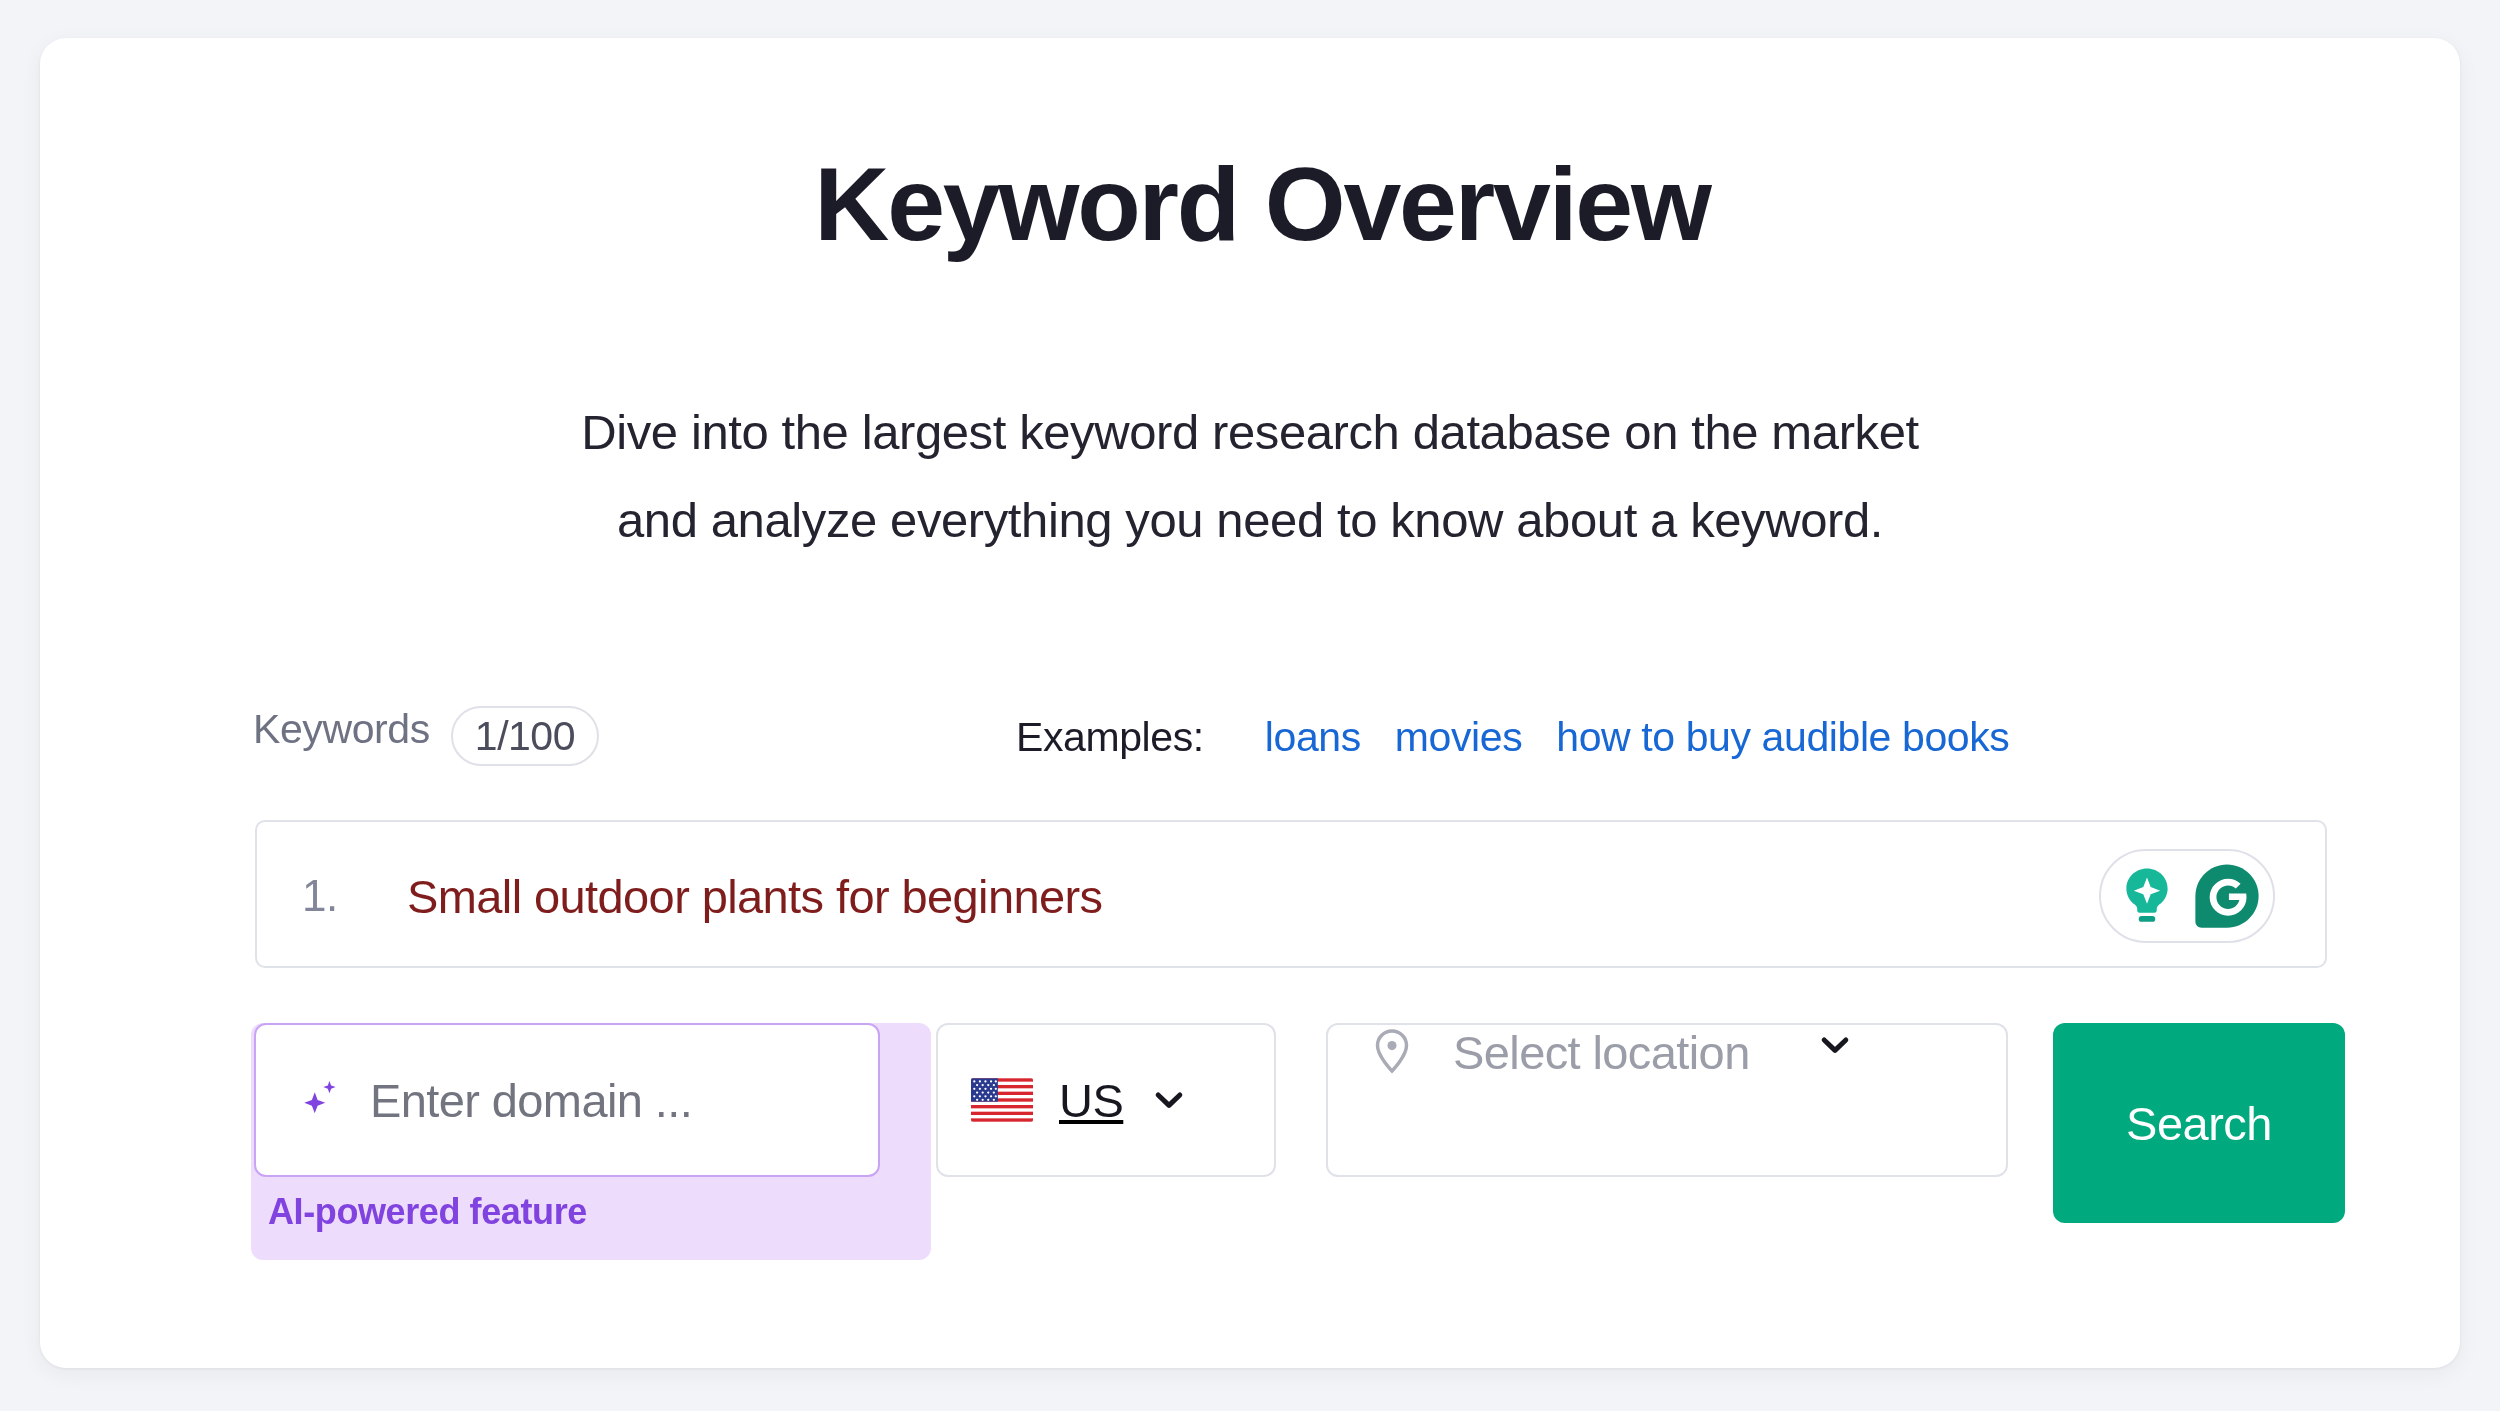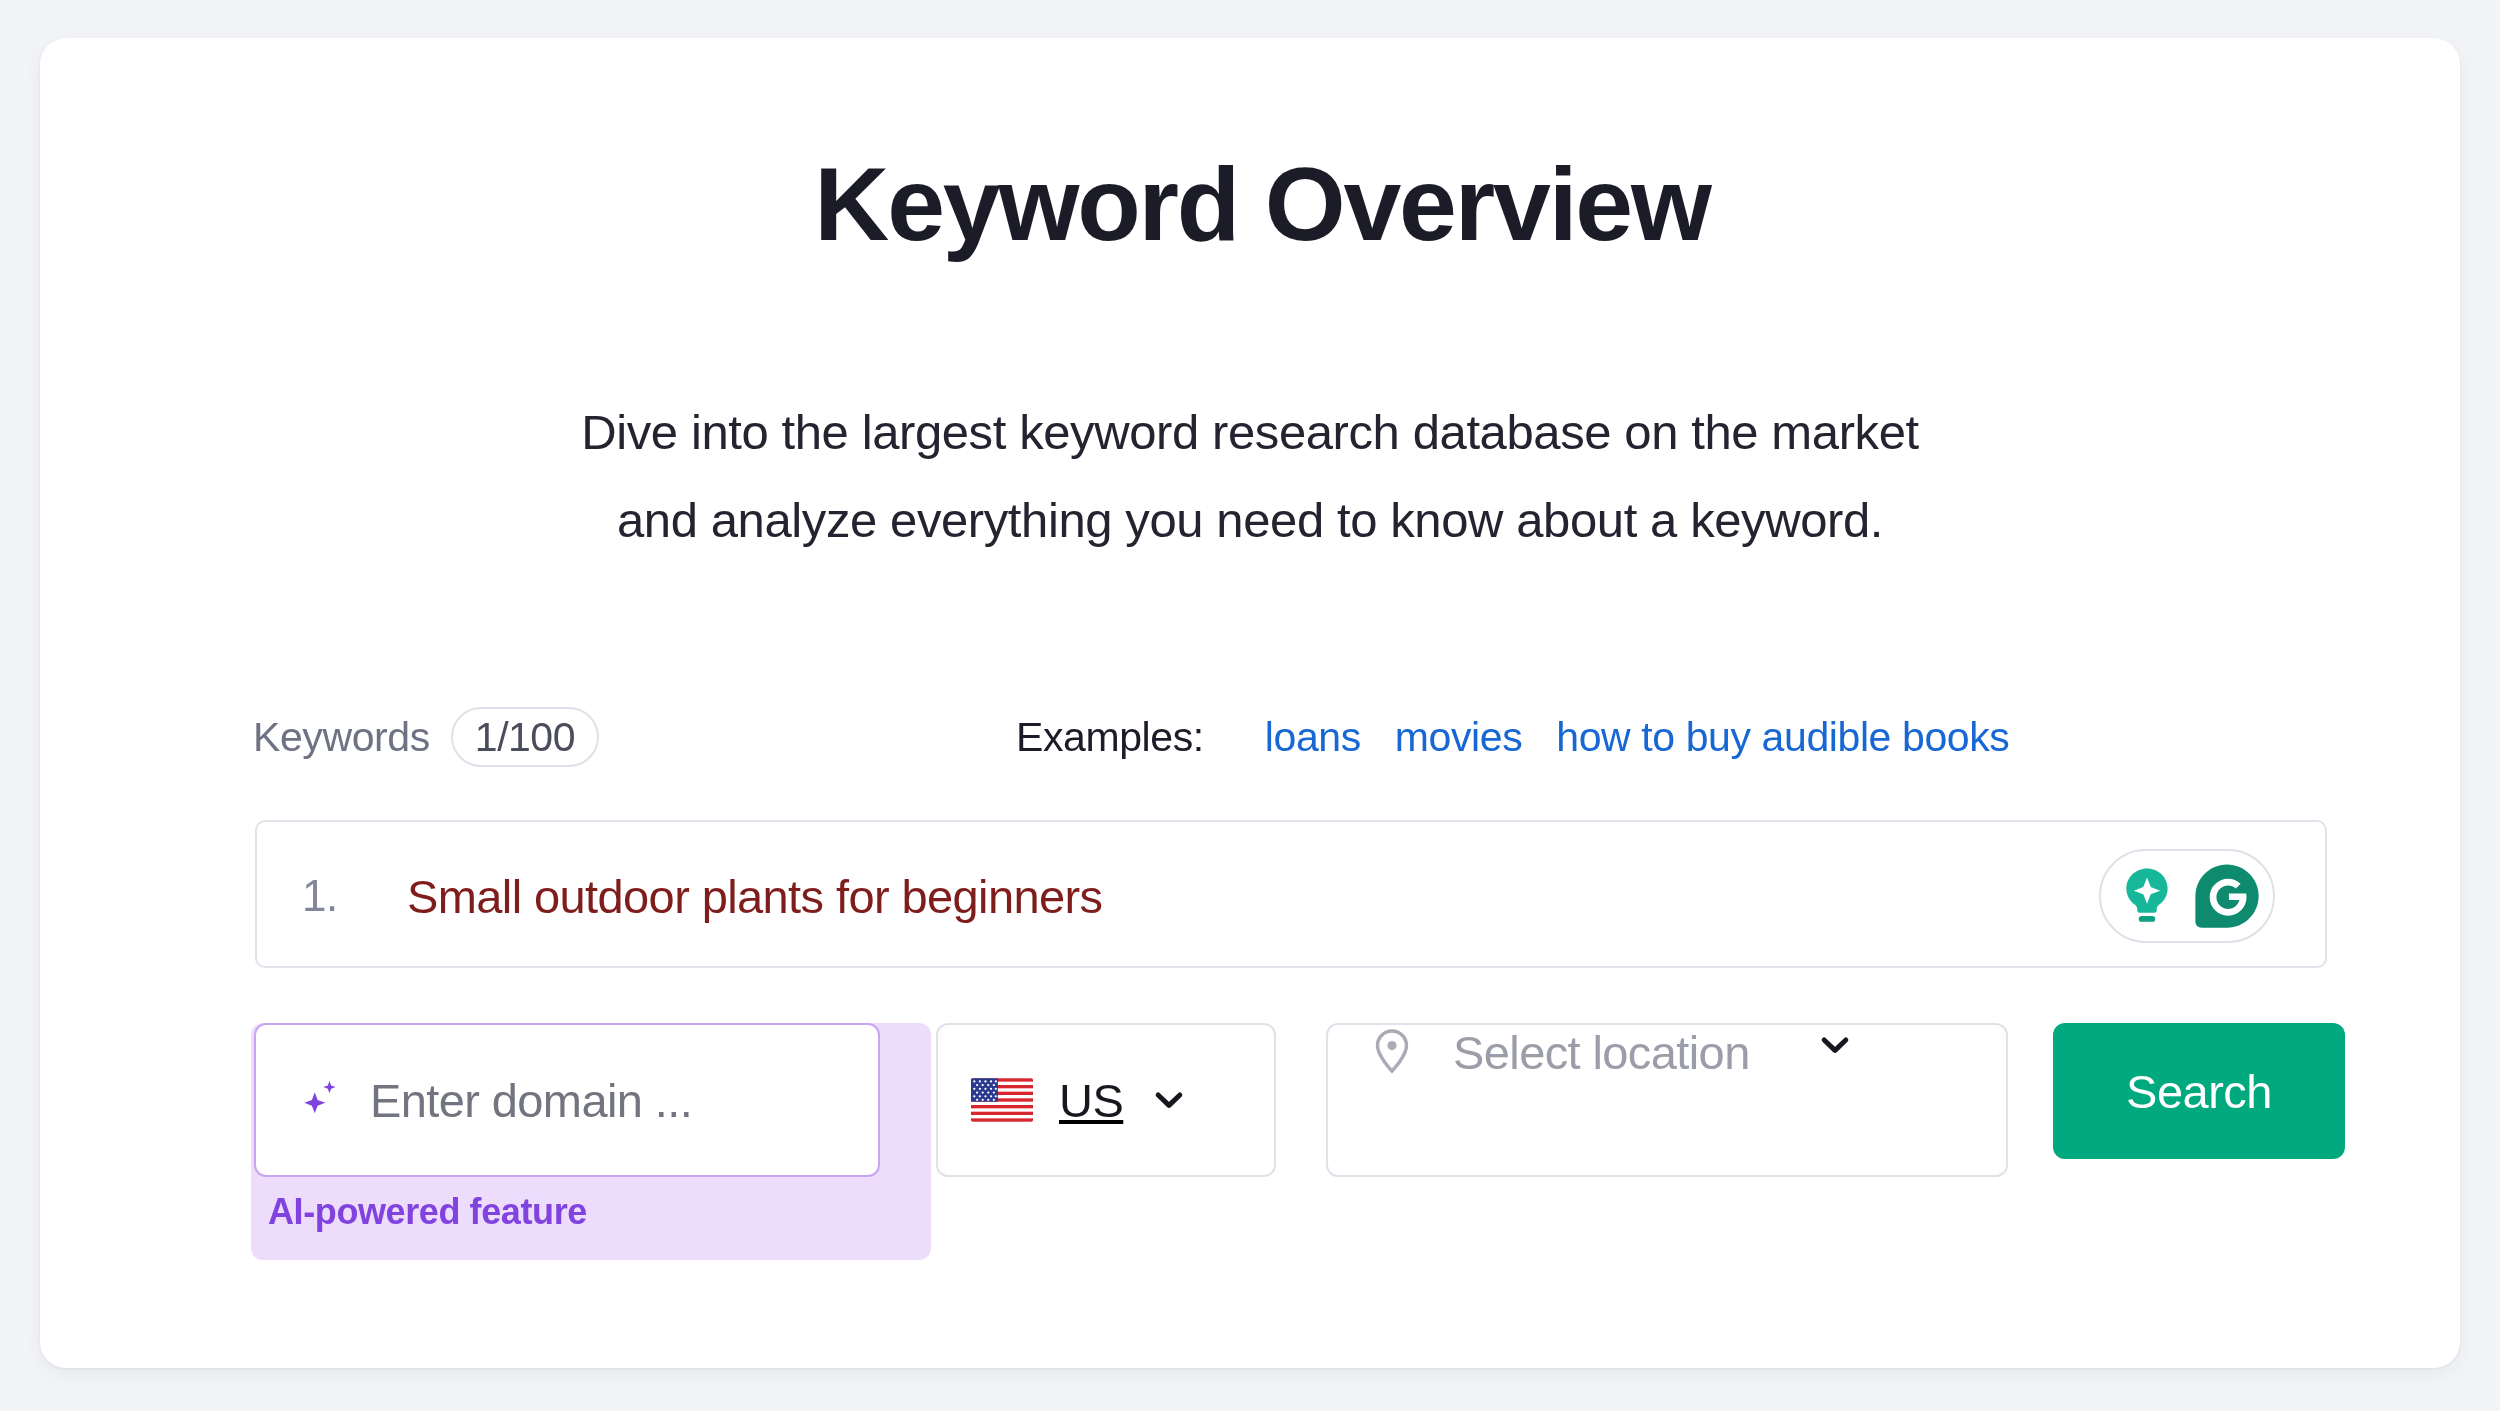--- a/index.html
+++ b/index.html
@@ -68,21 +68,21 @@
     top: 668px;
     width: 2060px;
     height: 62px;
   }
 
   .kw-counter {
     position: absolute;
     left: 0;
     top: 0;
     display: flex;
-    align-items: center;
+    align-items: flex-start;
     gap: 21px;
     height: 62px;
   }
   .kw-counter .kw-label {
     font-size: 41px;
     color: #6f7283;
     letter-spacing: -0.4px;
   }
   .kw-badge {
     display: inline-flex;
@@ -271,21 +271,21 @@
     font-size: 47px;
     color: #9b9da9;
     letter-spacing: -0.6px;
   }
 
   .search-button {
     position: absolute;
     left: 1802px;
     top: 0;
     width: 292px;
-    height: 136px;
+    height: 200px;
     background: #00a97e;
     border: none;
     border-radius: 12px;
     color: #ffffff;
     font-size: 47px;
     font-family: "Liberation Sans", sans-serif;
     letter-spacing: -0.5px;
     cursor: pointer;
     display: flex;
     align-items: center;

